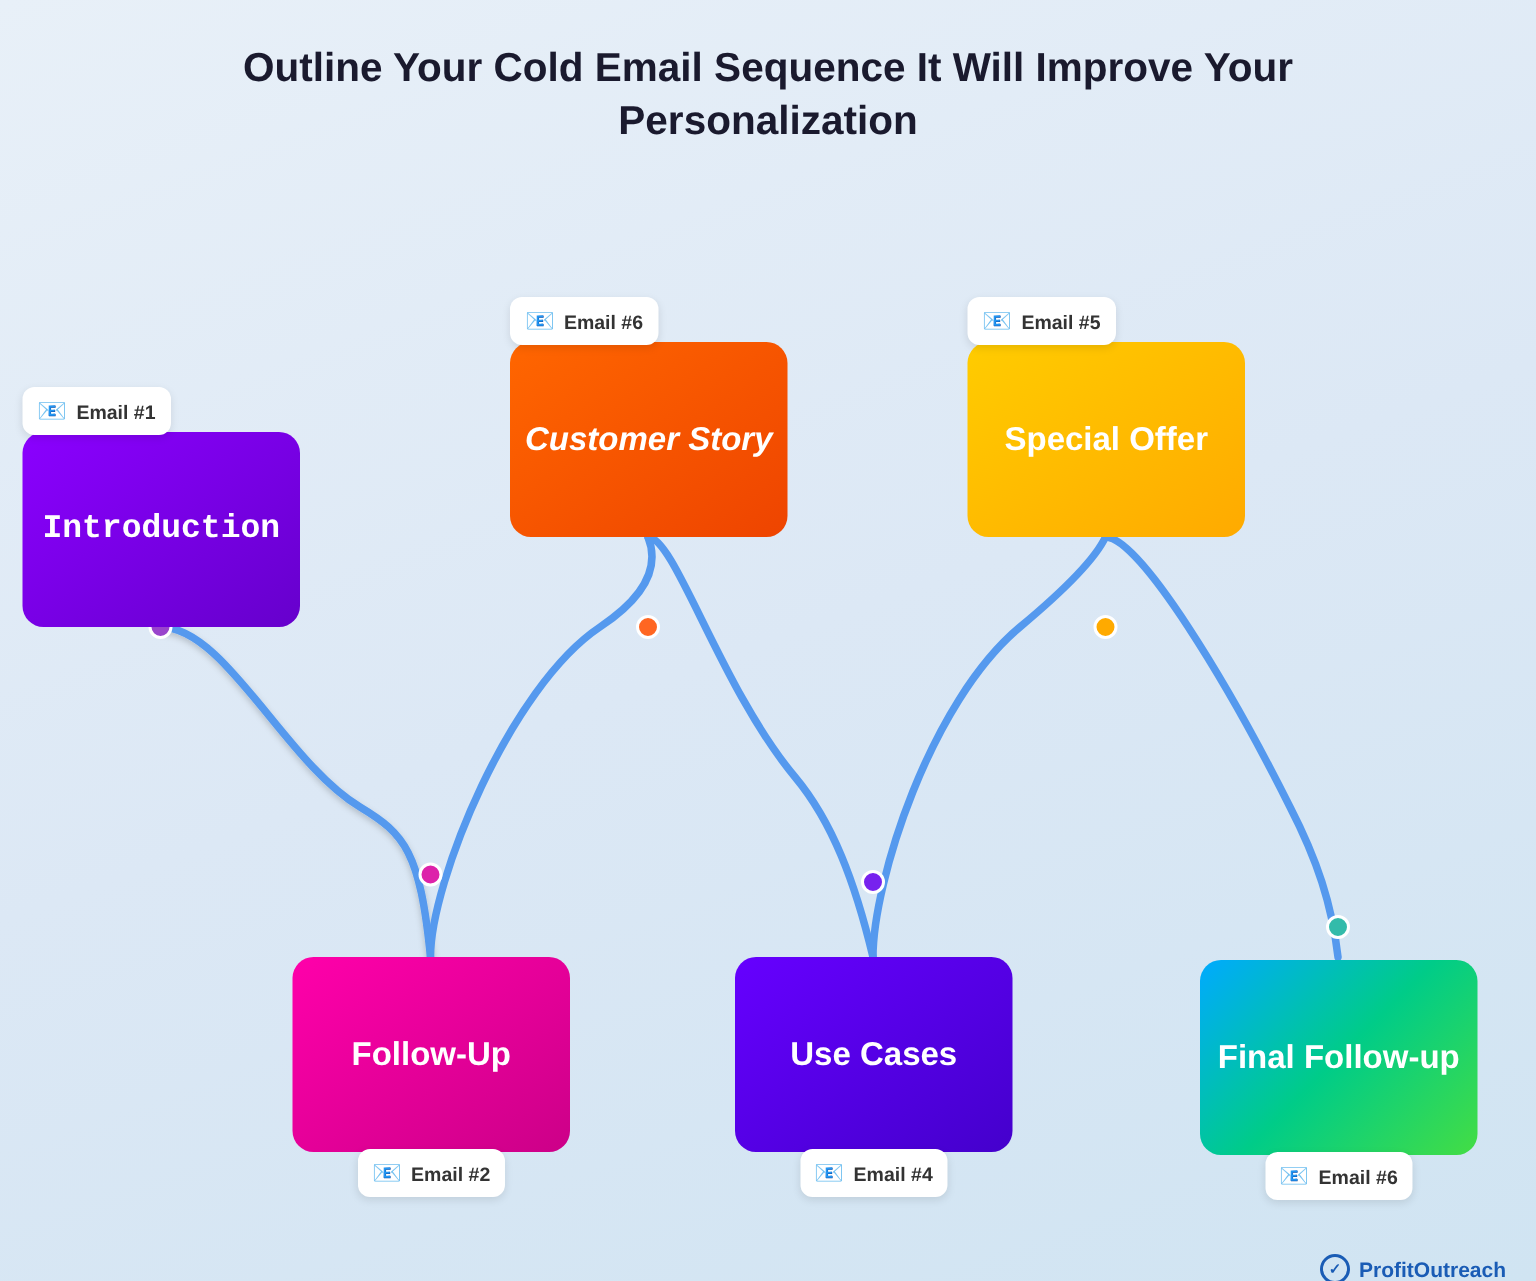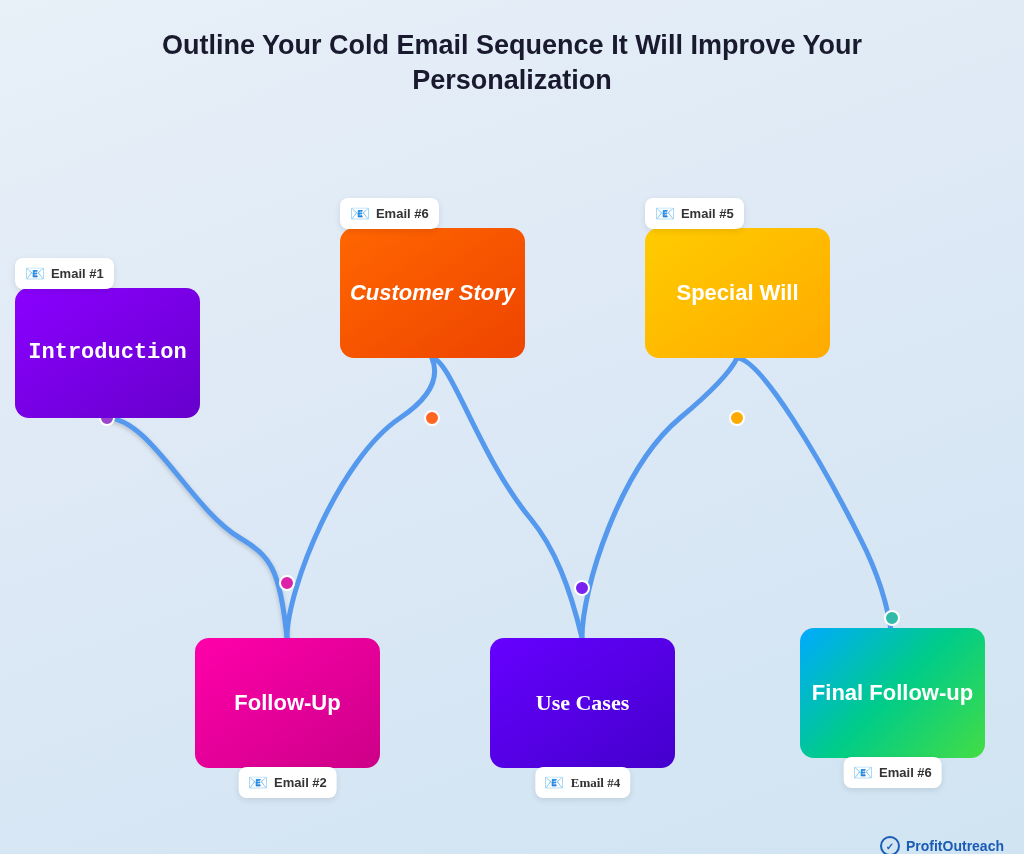--- a/index.html
+++ b/index.html
@@ -123,21 +123,20 @@
       transform: translateX(-50%);
     }
     .card4 .card-body {
       background: linear-gradient(145deg, #6600ff, #4400cc);
       width: 185px;
       height: 130px;
     }
     .card4 {
       left: 490px;
       top: 530px;
-      font-family: Liberation Serif, serif;
     }
 
     
     .card5 .card-label {
       top: -30px;
       left: 0;
     }
     .card5 .card-body {
       background: linear-gradient(145deg, #ffcc00, #ffaa00);
       width: 185px;
@@ -154,21 +153,21 @@
       left: 50%;
       transform: translateX(-50%);
     }
     .card6 .card-body {
       background: linear-gradient(145deg, #00aaff, #00cc88, #44dd44);
       width: 185px;
       height: 130px;
     }
     .card6 {
       left: 800px;
-      top: 520px;
+      top: 532px;
     }
 
     .branding {
       position: absolute;
       bottom: 12px;
       right: 20px;
       display: flex;
       align-items: center;
       gap: 6px;
       font-size: 14px;
@@ -305,21 +304,21 @@
       <span>Email #4</span>
     </div>
   </div>
 
   <div class="email-card card5">
     <div class="card-label">
       <span class="email-icon">📧</span>
       <span>Email #5</span>
     </div>
     <div class="card-body" style="background: linear-gradient(145deg, #ffcc00, #ffaa00);">
-      <span>Special Will</span>
+      <span>Special Offer</span>
     </div>
   </div>
 
   <div class="email-card card6">
     <div class="card-body" style="background: linear-gradient(135deg, #00aaff 0%, #00cc88 50%, #44dd44 100%);">
       <span>Final Follow-up</span>
     </div>
     <div class="card-label">
       <span class="email-icon">📧</span>
       <span>Email #6</span>

